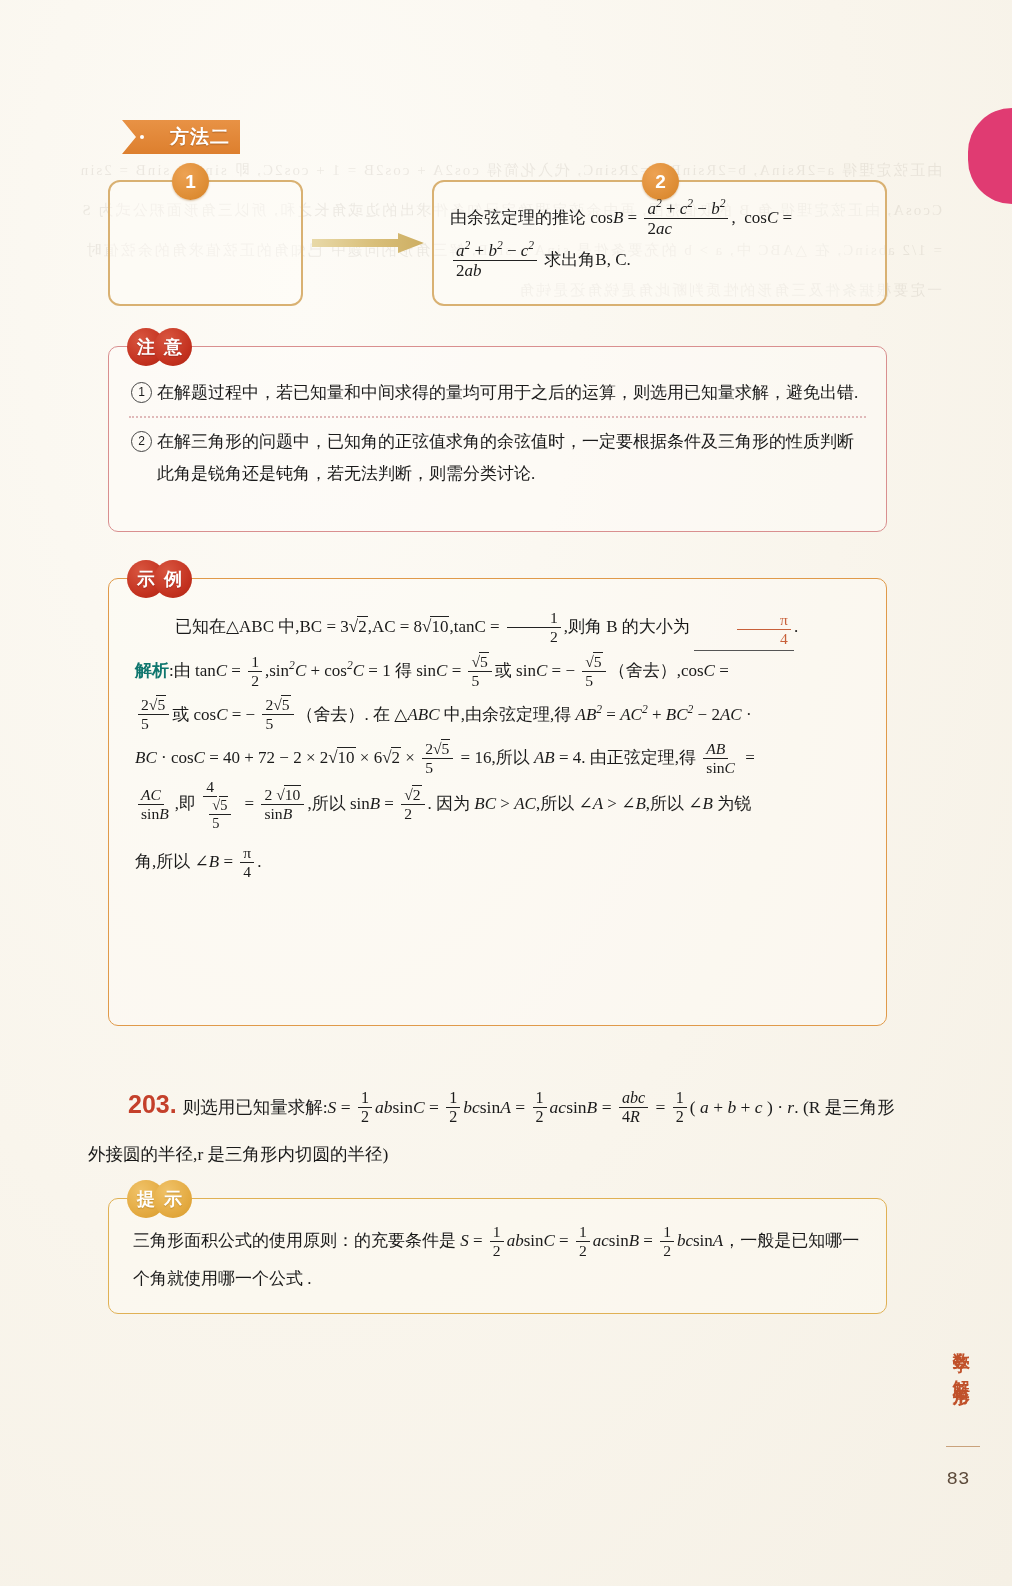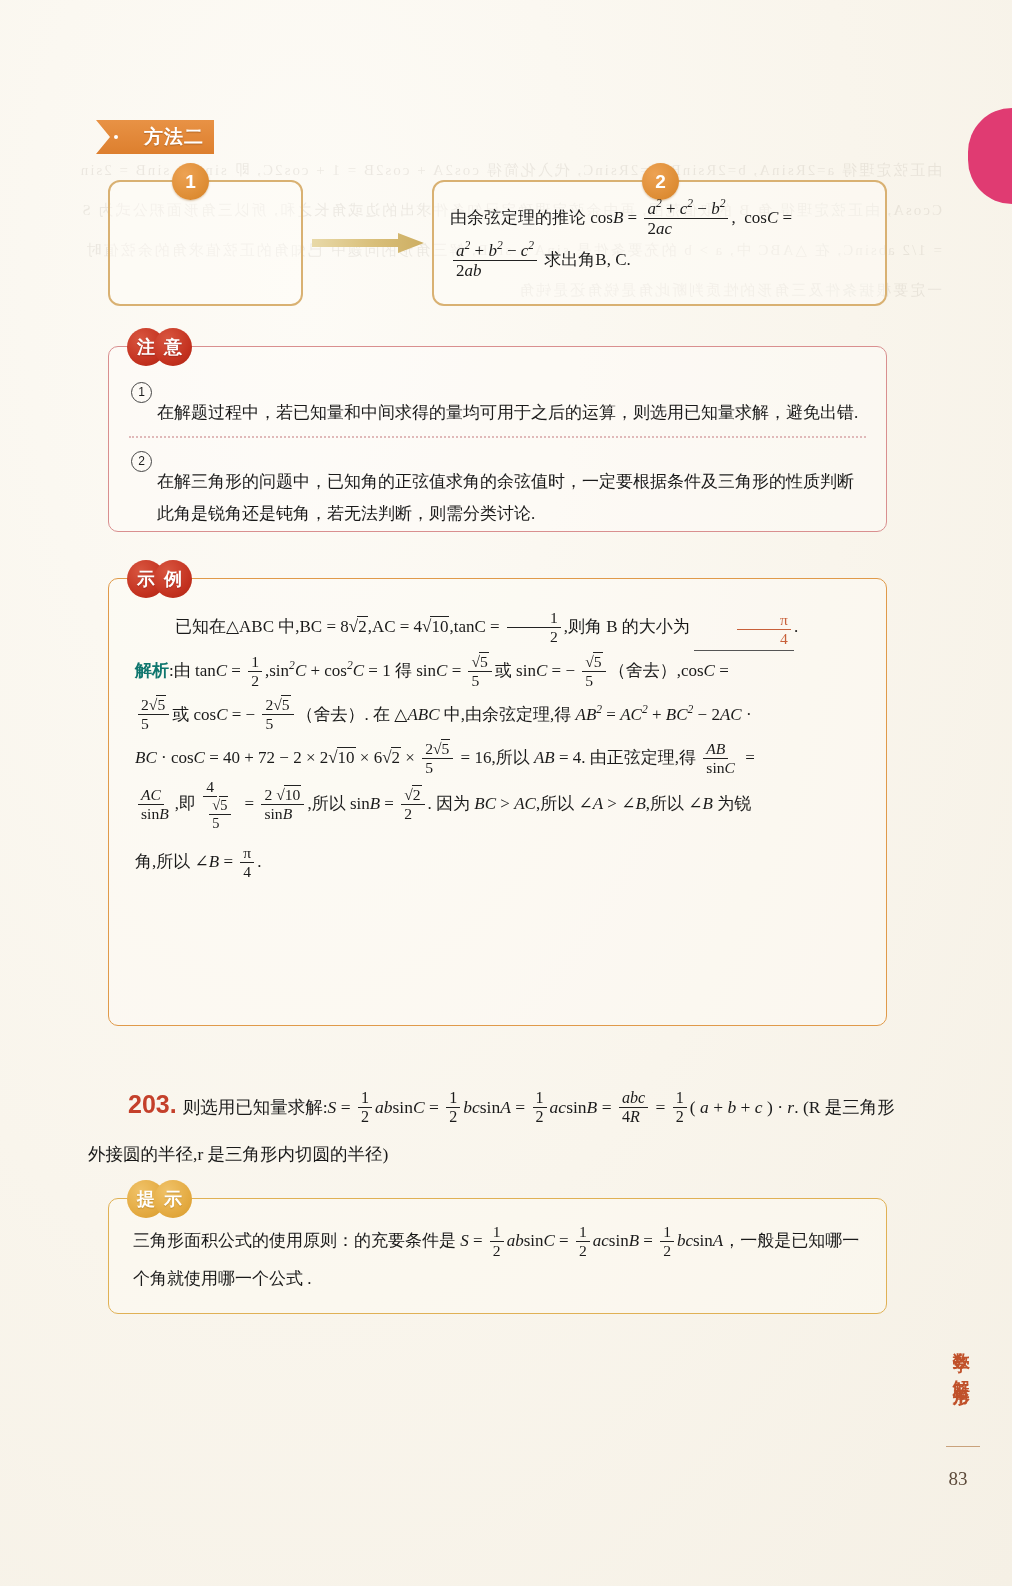--- a/index.html
+++ b/index.html
@@ -54,21 +54,21 @@
   .content {
     position: absolute;
     left: 0; top: 0;
     width: 1012px;
     height: 1586px;
   }
 
   
   .method-ribbon {
     position: absolute;
-    left: 96px;
+    left: 122px;
     top: 120px;
     width: 118px;
     height: 34px;
     background: linear-gradient(180deg, #e89245 0%, #dd7f2e 100%);
     -webkit-clip-path: polygon(0 0, 100% 0, 100% 100%, 0 100%, 14px 50%);
     clip-path: polygon(0 0, 100% 0, 100% 100%, 0 100%, 14px 50%);
     display: flex;
     align-items: center;
     justify-content: flex-end;
     box-sizing: border-box;
@@ -187,21 +187,21 @@
   }
   .note-num span {
     display: inline-flex;
     width: 19px; height: 19px;
     border: 1.2px solid #444;
     border-radius: 50%;
     align-items: center; justify-content: center;
     font-size: 12px;
     line-height: 1;
   }
-  .note-text { flex: 1 1 auto; margin-top: 20px; }
+  .note-text { flex: 1 1 auto; }
   .note-sep {
     margin: 8px 20px;
     border-top: 2px dotted #e0b9b9;
     height: 0;
   }
 
   
   #example-box {
     left: 108px; top: 578px; width: 779px; height: 448px;
     border: 1.8px solid #e09a4a;
@@ -304,21 +304,21 @@
     width: 34px;
     border-top: 1.2px solid #c9a27c;
     margin: 12px auto 8px auto;
   }
   .page-num {
     position: absolute;
     right: 34px;
     top: 1468px;
     width: 40px;
     text-align: center;
-    font-family: Liberation Serif, serif;
+    font-family: Liberation Mono, monospace;
     font-size: 19px;
     color: #5c4a3a;
   }
 </style>
 </head>
 <body>
 
 <div class="page"></div>
 <div class="ghost">由正弦定理得 a=2RsinA, b=2RsinB, c=2RsinC, 代入化简得 cos2A + cos2B = 1 + cos2C, 即 sinA + sinB = 2sinCcosA, 由正弦定理得 角 B 的取值范围, 再由余弦定理确定已知条件求出的边或角长之和, 所以三角形面积公式为 S = 1/2 absinC, 在 △ABC 中, a &gt; b 的充要条件是 sinA &gt; sinB, 解三角形的问题中 已知角的正弦值求角的余弦值时 一定要根据条件及三角形的性质判断此角是锐角还是钝角</div>
 
@@ -381,21 +381,21 @@
 
   <div class="callout" id="example-box">
     <div class="callout-badge">
       <span class="cbcircle red">示</span>
       <span class="cbcircle red">例</span>
     </div>
 
     <div class="example-body">
 
       <div class="example-q">
-        <span>已知在△ABC 中,BC = 8</span><span class="sqrt">√<span class="bar">2</span></span><span>,AC = 4</span><span class="sqrt">√<span class="bar">10</span></span><span>,tanC = </span><span class="frac sm">
+        <span>已知在△ABC 中,BC = 3</span><span class="sqrt">√<span class="bar">2</span></span><span>,AC = 8</span><span class="sqrt">√<span class="bar">10</span></span><span>,tanC = </span><span class="frac sm">
             <span class="num">1</span>
             <span class="den">2</span>
           </span><span>,则角 B 的大小为</span>
         <span class="blank-ans"><span class="frac sm">
               <span class="num" style="border-color:#c8603a">π</span>
               <span class="den">4</span>
             </span></span><span>.</span>
       </div>
 
       <div>

